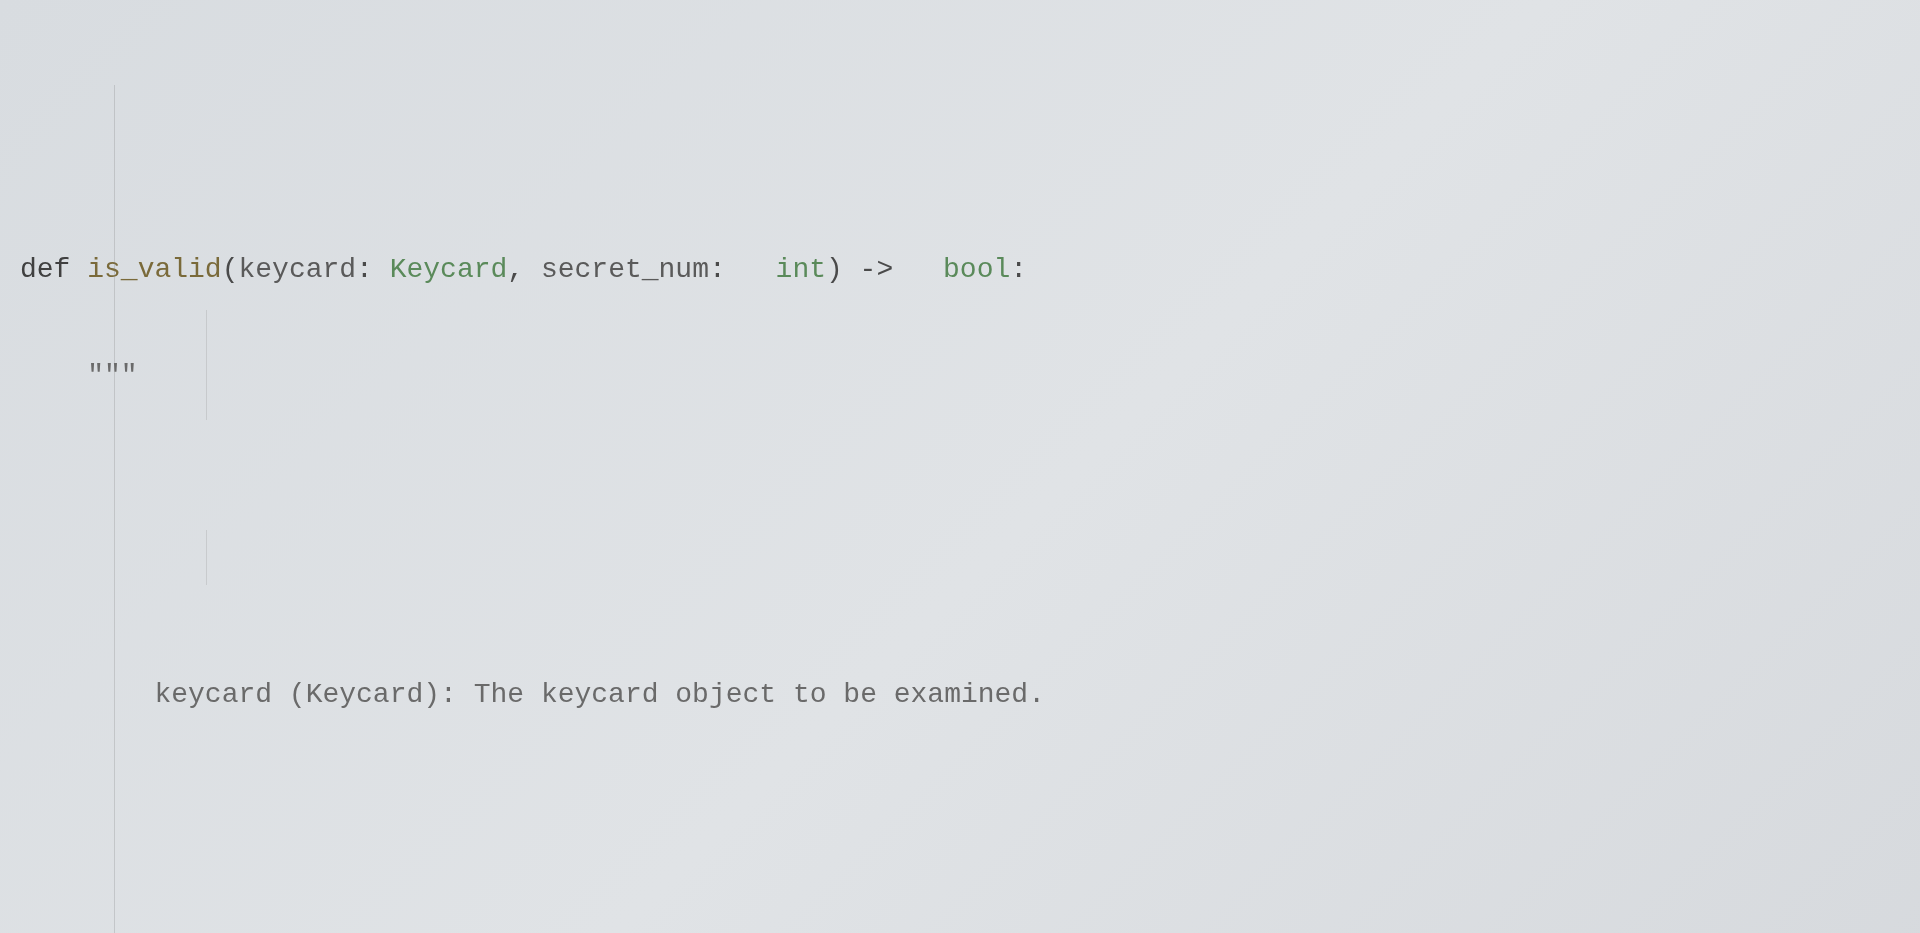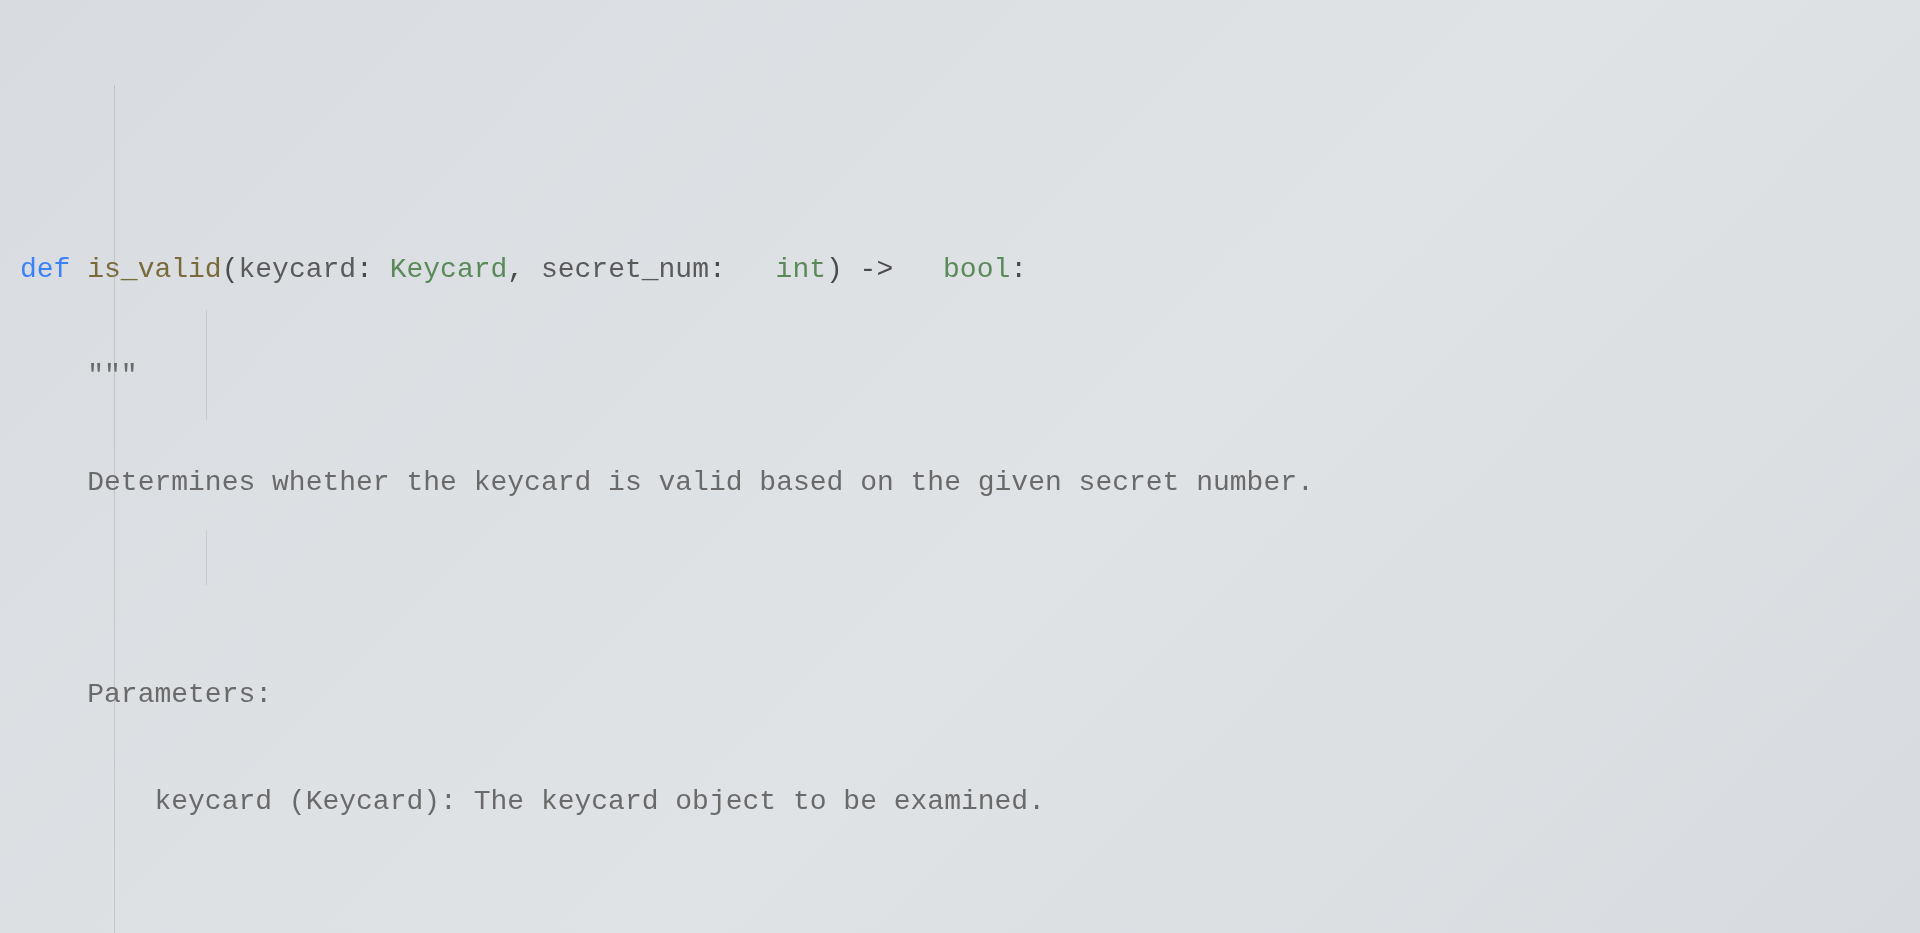--- a/index.html
+++ b/index.html
@@ -39,21 +39,21 @@
     }
     .indent-guide3 {
       position: absolute;
       left: 186px;
       top: 500px;
       height: 55px;
       width: 1px;
       background: rgba(120, 120, 120, 0.2);
     }
     .keyword {
-      color: #3b82f6;
+      color: #404040;
     }
     .function-name {
       color: #7a6a3a;
     }
     .type-name {
       color: #5a8a5a;
     }
     .builtin {
       color: #5a8a5a;
       margin-left: 33px;
@@ -76,23 +76,22 @@
   </style>
 </head>
 <body>
 
 <div class="code-container">
 <div class="indent-guide"></div>
 <div class="indent-guide2"></div>
 <div class="indent-guide3"></div>
 <span class="line"><span class="keyword">def</span> <span class="function-name">is_valid</span><span class="punctuation">(</span><span class="identifier">keycard</span><span class="punctuation">: </span><span class="type-name">Keycard</span><span class="punctuation">, </span><span class="identifier">secret_num</span><span class="punctuation">: </span><span class="builtin">int</span><span class="punctuation">)</span><span class="operator"> -&gt; </span><span class="builtin">bool</span><span class="punctuation">:</span></span>
 <span class="line"><span>    </span><span class="docstring">"""</span></span>
-<span class="line"><span>    </span><span class="docstring">Determines whether the keycard is valid based on the given secret number.</span></span>
+<span class="line"><span>    </span></span>
 <span class="line"><span>    </span><span class="docstring"></span></span>
-<span class="line"><span>    </span><span class="docstring">Parameters:</span></span>
 <span class="line"><span>        </span><span class="docstring">keycard (Keycard): The keycard object to be examined.</span></span>
 
 
 
 
 
 
 
 </div>
 

